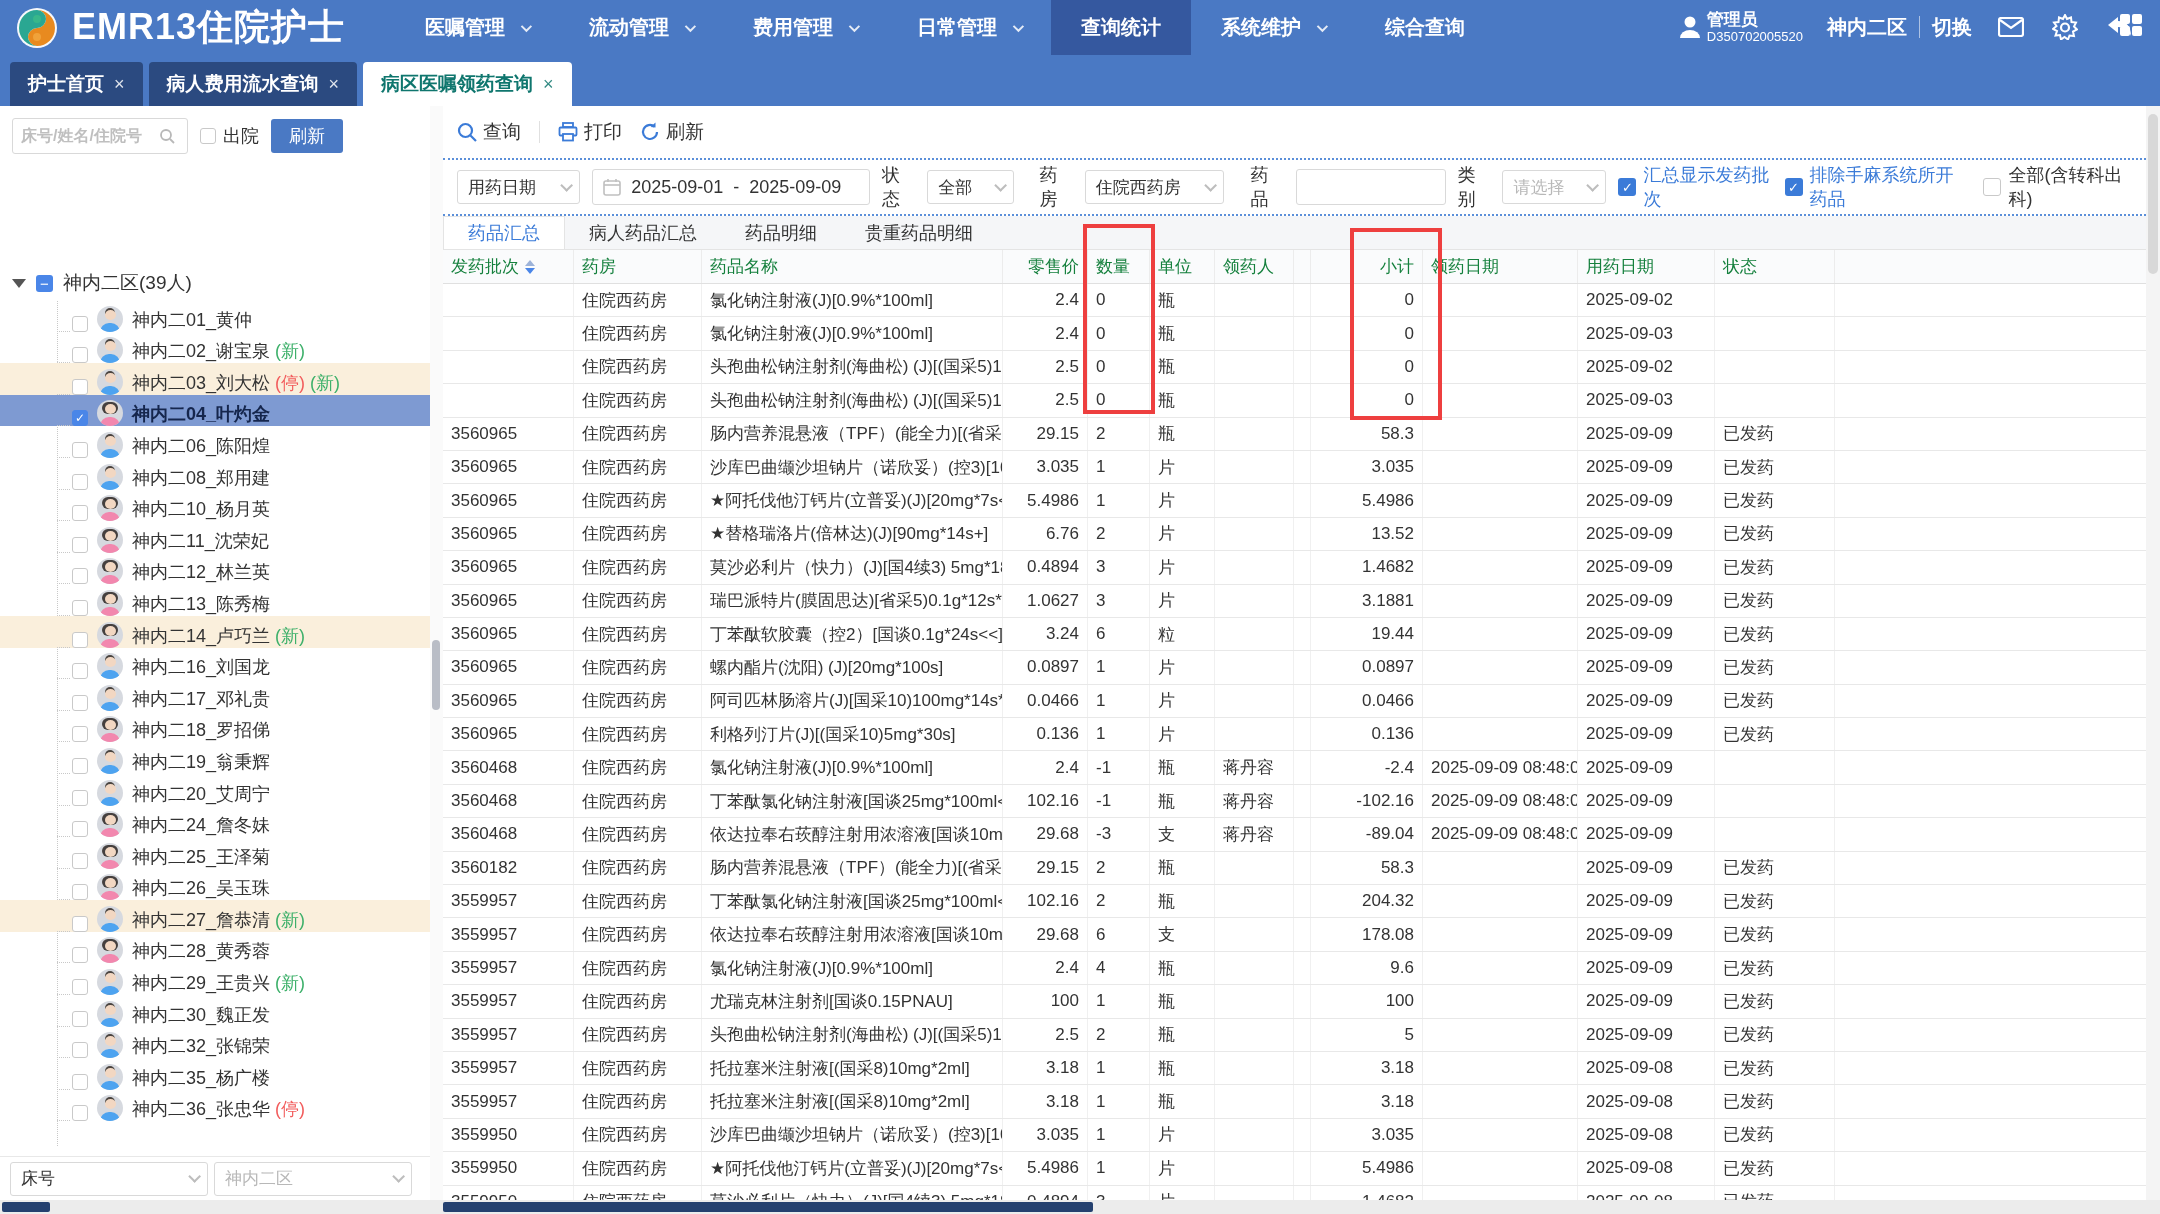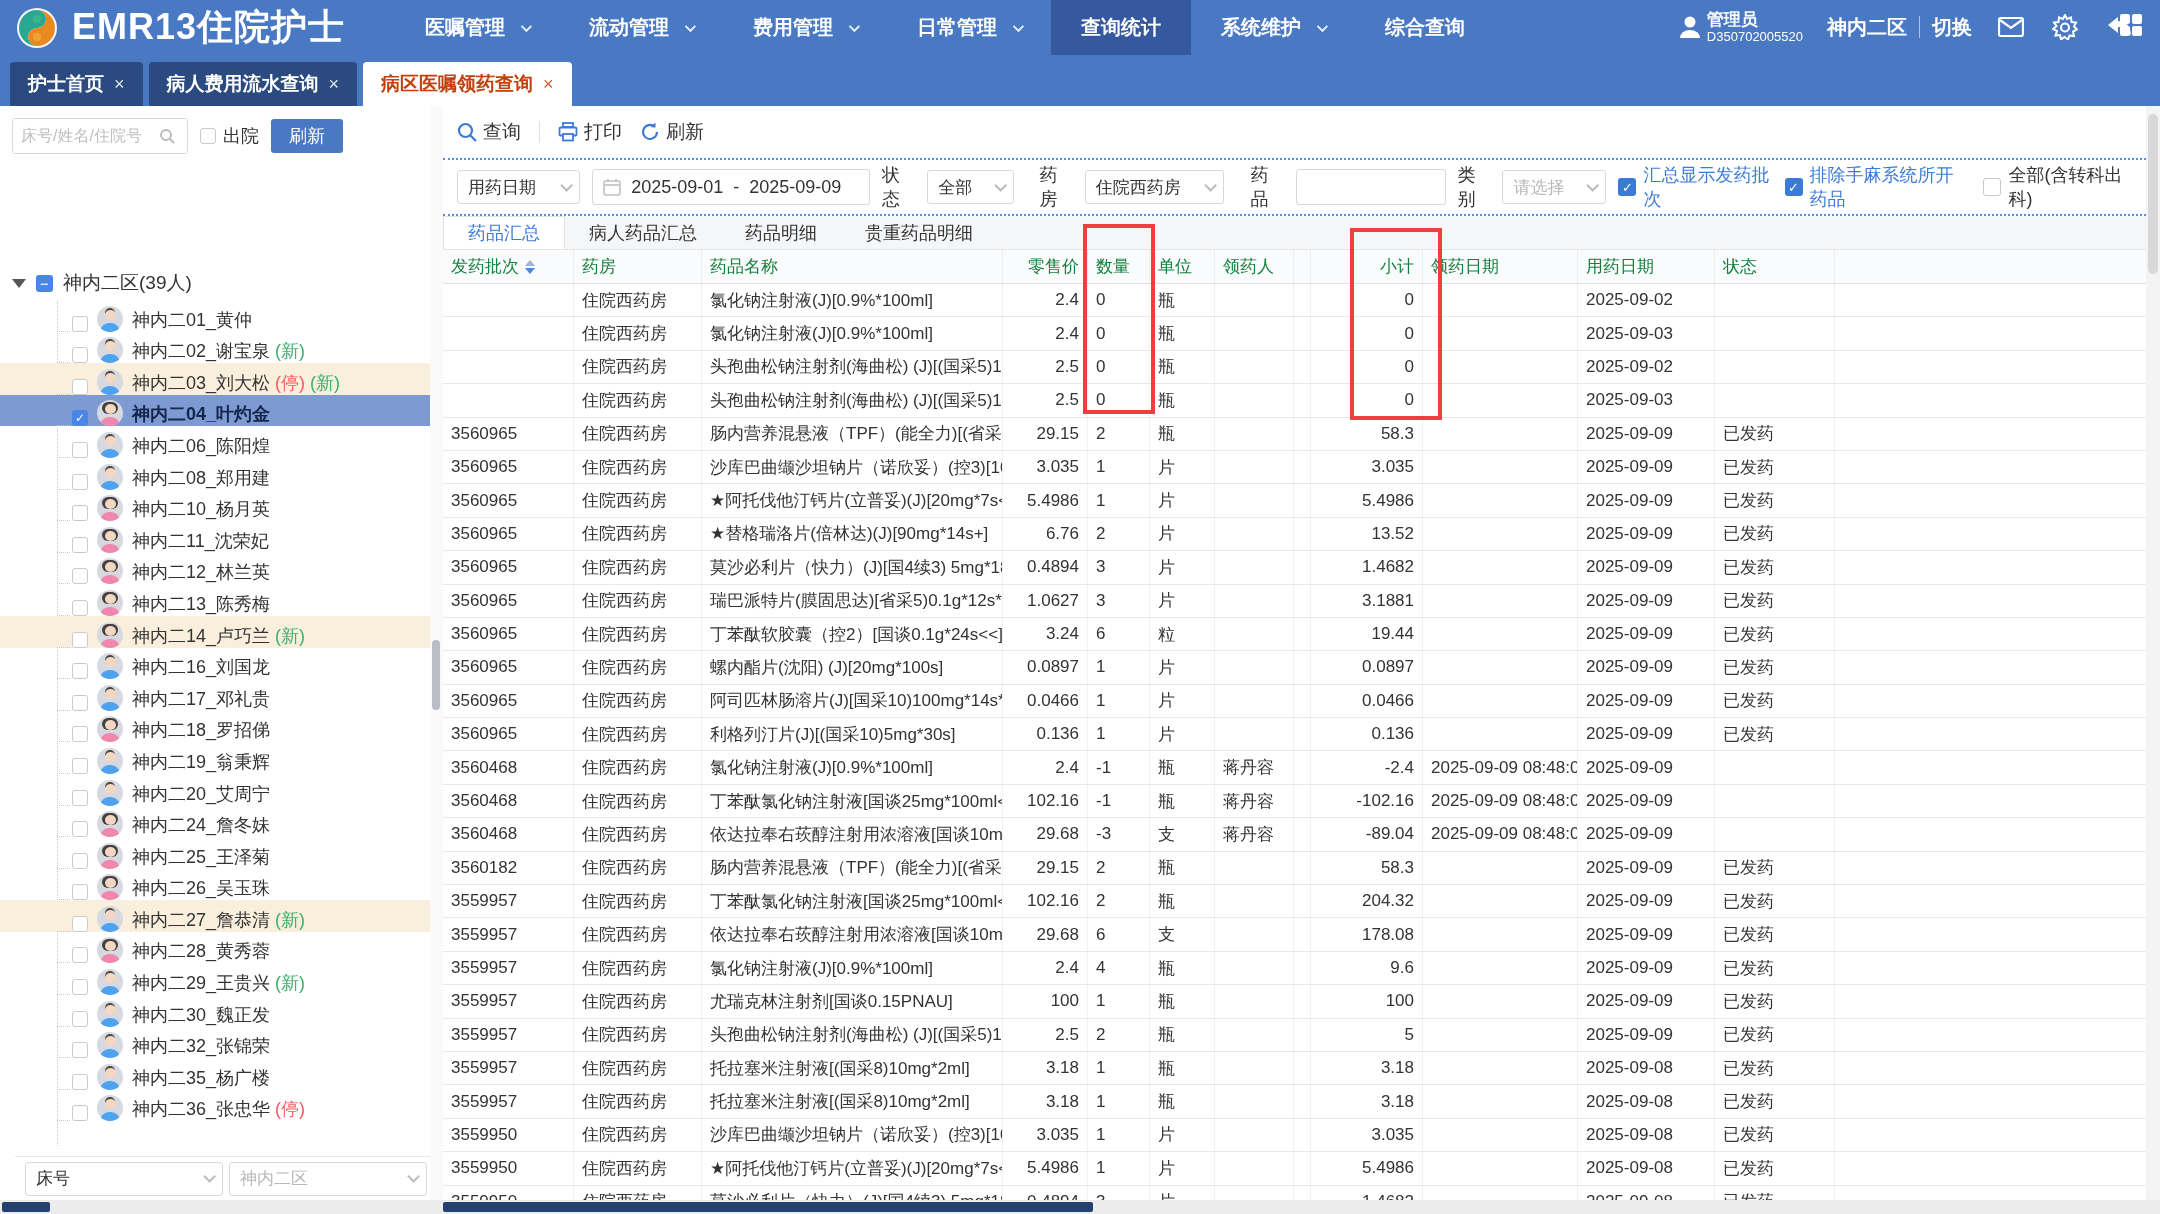--- a/index.html
+++ b/index.html
@@ -25,21 +25,21 @@
   .ward-switch { display:flex; align-items:center; gap:12px; font-size:20px; font-weight:600; }
   .vsep { width:1px; height:22px; background:rgba(255,255,255,.55); }
   .top-icon { width:30px; height:30px; display:flex; align-items:center; justify-content:center; cursor:pointer; }
 
   
   .tabbar { position:absolute; left:0; top:55px; width:2160px; height:51px;
     background:#4a79c4; display:flex; align-items:flex-end; padding-left:10px; }
   .tab { height:44px; display:flex; align-items:center; gap:10px; padding:0 18px;
     background:#2b4a80; color:#fff; font-size:19px; font-weight:600; margin-right:6px;
     border-radius:4px 4px 0 0; cursor:pointer; }
-  .tab.active { background:#fff; color:#c2410c; }
+  .tab.active { background:#fff; color:#0f766e; }
   .tab .x { font-size:18px; font-weight:400; opacity:.85; }
   .grid-icon { position:absolute; right:18px; top:14px; width:22px; height:22px;
     display:grid; grid-template-columns:10px 10px; grid-template-rows:10px 10px; gap:2px; cursor:pointer; }
   .grid-icon span { background:#fff; border-radius:2px; }
 
   
   .sidebar { position:absolute; left:0; top:106px; width:430px; bottom:14px; background:#fff; }
   .sidescroll { position:absolute; left:430px; top:106px; width:13px; bottom:14px; background:#fafafa; }
   .sidescroll .thumb { position:absolute; left:2px; width:8px; top:534px; height:70px;
     background:#b9bdc6; border-radius:4px; }
@@ -48,21 +48,21 @@
   .vscroll .thumb { position:absolute; left:2px; width:10px; top:8px; height:160px; background:#d8d8d8; border-radius:5px; }
   .hscroll { position:absolute; left:0; bottom:0; width:2160px; height:14px; background:#ececec; }
   .hscroll .thumb1 { position:absolute; left:2px; top:2px; width:48px; height:10px; background:#24406f; border-radius:2px; }
   .hscroll .thumb2 { position:absolute; left:443px; top:2px; width:650px; height:10px; background:#24406f; border-radius:2px; }
 
   
   .side-search { display:flex; align-items:center; gap:12px; margin:12px 10px 8px 12px; }
   .search-box { width:176px; height:36px; border:1px solid #d9d9d9; border-radius:3px;
     display:flex; align-items:center; padding:0 8px; gap:6px; }
   .search-box input { border:none; outline:none; width:132px; font-size:16px; color:#404040;
-    font-family:inherit; }
+    font-family:inherit;font-weight:bold; }
   .search-box input::placeholder { color:#bfbfbf; }
   .chk-row { display:flex; align-items:center; gap:7px; font-size:18px; }
   .btn-refresh { height:34px; padding:0 18px; background:#4a79c4; color:#fff; border:none;
     border-radius:3px; font-size:18px; font-family:inherit; cursor:pointer; }
   .tree { position:absolute; left:0; top:160px; right:0; bottom:46px; overflow:hidden; }
   .tree-vline { position:absolute; left:57px; top:32px; bottom:8px; border-left:1px dotted #c8c8c8; }
   .tree-root { display:flex; align-items:center; height:34px; gap:10px; padding-left:12px;
     font-size:19px; position:relative; background:#fff; z-index:1;}
   .caret-down { width:0; height:0; border-left:7px solid transparent; border-right:7px solid transparent;
     border-top:9px solid #555; }
@@ -83,21 +83,21 @@
     border-radius:6px 6px 0 0; }
   .avatar.f .hair { top:2px; left:5px; width:16px; height:12px; background:#45403f; border-radius:8px; }
   .avatar .head { position:absolute; top:4px; left:8px; width:11px; height:10px; border-radius:50%;
     background:#f2d7c2; }
   .avatar .bod { position:absolute; bottom:-3px; left:3px; width:20px; height:12px;
     border-radius:9px 9px 0 0; background:#4da3f0; }
   .avatar.f .bod { background:#f287ae; }
   .tag { font-size:18px; margin-left:-4px; }
   .tag.new { color:#3db06a; }
   .tag.stop { color:#f25c5c; }
-  .side-bottom { position:absolute; left:15px; bottom:0; width:430px; height:44px; background:#fff;
+  .side-bottom { position:absolute; left:0; bottom:0; width:430px; height:44px; background:#fff;
     border-top:1px solid #e8e8e8; display:flex; align-items:center; gap:6px; padding:0 10px; }
   .select { height:34px; border:1px solid #d9d9d9; border-radius:3px; background:#fff;
     display:flex; align-items:center; justify-content:space-between; padding:0 10px; font-size:17px; cursor:pointer; }
   .side-bottom .select { width:198px; }
   .select .chev { width:9px; height:9px; border-right:2px solid #bdbdbd; border-bottom:2px solid #bdbdbd;
     transform:rotate(45deg) translateY(-3px); flex:none; margin-left:8px;}
   .select.dim { color:#b8b8b8; }
 
   
   .toolbar { height:52px; display:flex; align-items:center; gap:10px; padding-left:14px; font-size:19px; }

